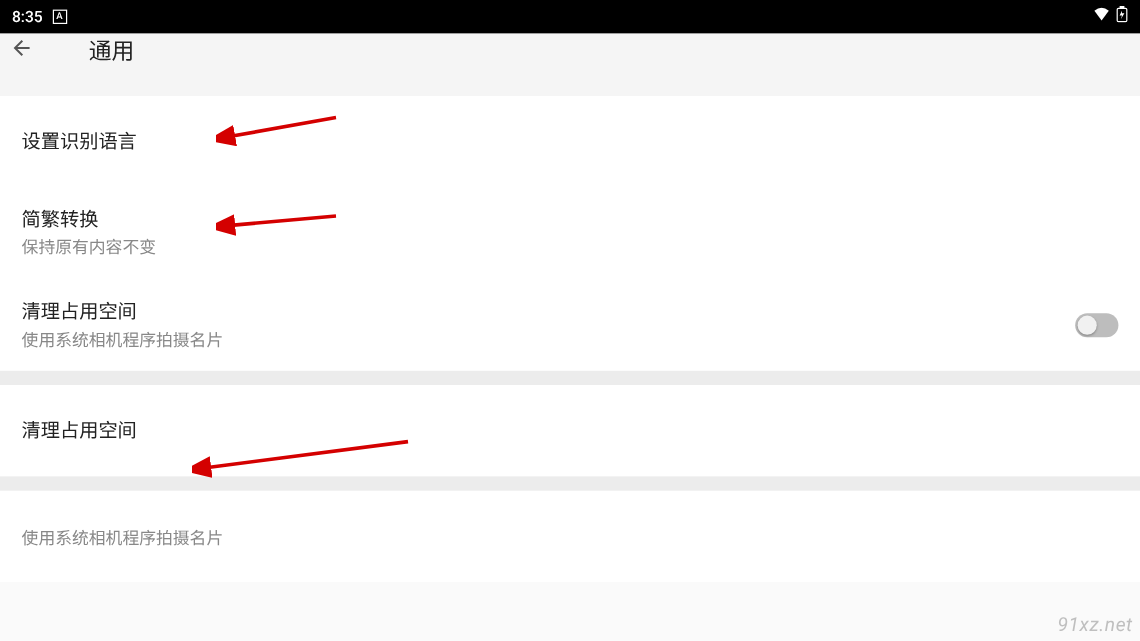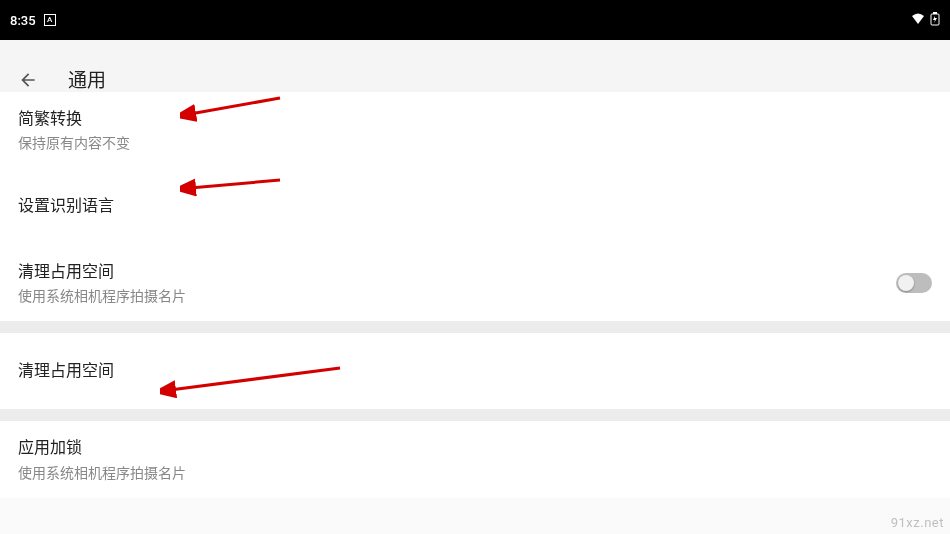--- a/index.html
+++ b/index.html
@@ -5,39 +5,39 @@
   * { margin: 0; padding: 0; box-sizing: border-box; }
   body {
     width: 950px;
     height: 534px;
     font-family: -apple-system, "Segoe UI", Roboto, "Noto Sans CJK SC", sans-serif;
     background: #fafafa;
     overflow: hidden;
     position: relative;
   }
   .status-bar {
-    height: 40px;
+    height: 28px;
     background: #000;
     color: #fff;
     display: flex;
     align-items: center;
     padding: 0 10px;
     font-size: 13px;
     font-weight: 500;
   }
   .status-left { display: flex; align-items: center; gap: 8px; }
   .status-right { margin-left: auto; display: flex; align-items: center; gap: 4px; }
   .sq-icon { width: 12px; height: 12px; display: inline-flex; align-items: center; justify-content: center; border: 1px solid #fff; font-size: 8px; line-height: 1; }
   .app-bar {
     height: 52px;
     background: #f5f5f5;
     display: flex;
-    align-items: flex-end;
-    padding: 0 16px;
-    gap: 28px;
+    align-items: flex-start;
+    padding: 0 6px;
+    gap: 44px;
   }
   .back-btn { width: 24px; height: 24px; display: flex; align-items: center; justify-content: center; cursor: pointer; }
   .app-title { font-size: 19px; color: #222; }
   .list { background: #fff; }
   .row {
     padding: 16px 18px;
     border-bottom: 0 solid #eee;
     display: flex;
     align-items: center;
     background: #fff;
@@ -77,21 +77,21 @@
   .watermark {
     position: absolute;
     right: 6px;
     bottom: 4px;
     text-align: right;
     pointer-events: none;
     line-height: 1.05;
   }
   .wm-top { font-size: 26px; font-weight: 700; color: rgba(120,120,120,0.45); letter-spacing: 1px; }
   .wm-top .accent { color: rgba(16,132,219,0.6); }
-  .wm-bot { font-size: 13px; color: rgba(120,120,120,0.45); letter-spacing: 0.5px; }
+  .wm-bot { font-size: 16px; color: rgba(120,120,120,0.45); letter-spacing: 0.5px; font-style: italic; }
 </style>
 </head>
 <body>
 
 <div class="status-bar">
   <div class="status-left">
     <span>8:35</span>
     <span class="sq-icon">A</span>
   </div>
   <div class="status-right">
@@ -116,28 +116,28 @@
         <path d="M20 11H7.83l5.59-5.59L12 4l-8 8 8 8 1.41-1.41L7.83 13H20z" fill="#555"></path>
       </svg>
   </div>
   <div class="app-title">通用</div>
 </div>
 
 <div class="list">
 
   <div class="row tall">
     <div class="row-text">
-      <div class="row-title">简繁转换</div>
-      <div class="row-sub">保持原有内容不变</div>
+      <div class="row-title">设置识别语言</div>
     </div>
   </div>
 
   <div class="row tall">
     <div class="row-text">
-      <div class="row-title">设置识别语言</div>
+      <div class="row-title">简繁转换</div>
+      <div class="row-sub">保持原有内容不变</div>
     </div>
   </div>
 
 
   <div class="row tall">
     <div class="row-text">
       <div class="row-title">清理占用空间</div>
       <div class="row-sub">使用系统相机程序拍摄名片</div>
     </div>
     <div class="switch"></div>
@@ -148,21 +148,20 @@
   <div class="row tall">
     <div class="row-text">
       <div class="row-title">清理占用空间</div>
     </div>
   </div>
 
   <div class="gap"></div>
 
   <div class="row tall">
     <div class="row-text">
-      <div class="row-title">应用加锁</div>
       <div class="row-sub">使用系统相机程序拍摄名片</div>
     </div>
   </div>
 
 </div>
 
 <svg class="arrow" style="left:180px; top:90px;" width="110" height="36">
   <defs>
       <marker id="ah1" markerWidth="10" markerHeight="10" refX="2" refY="3" orient="auto">
         <path d="M0,0 L0,6 L8,3 z" fill="#d40000"></path>

